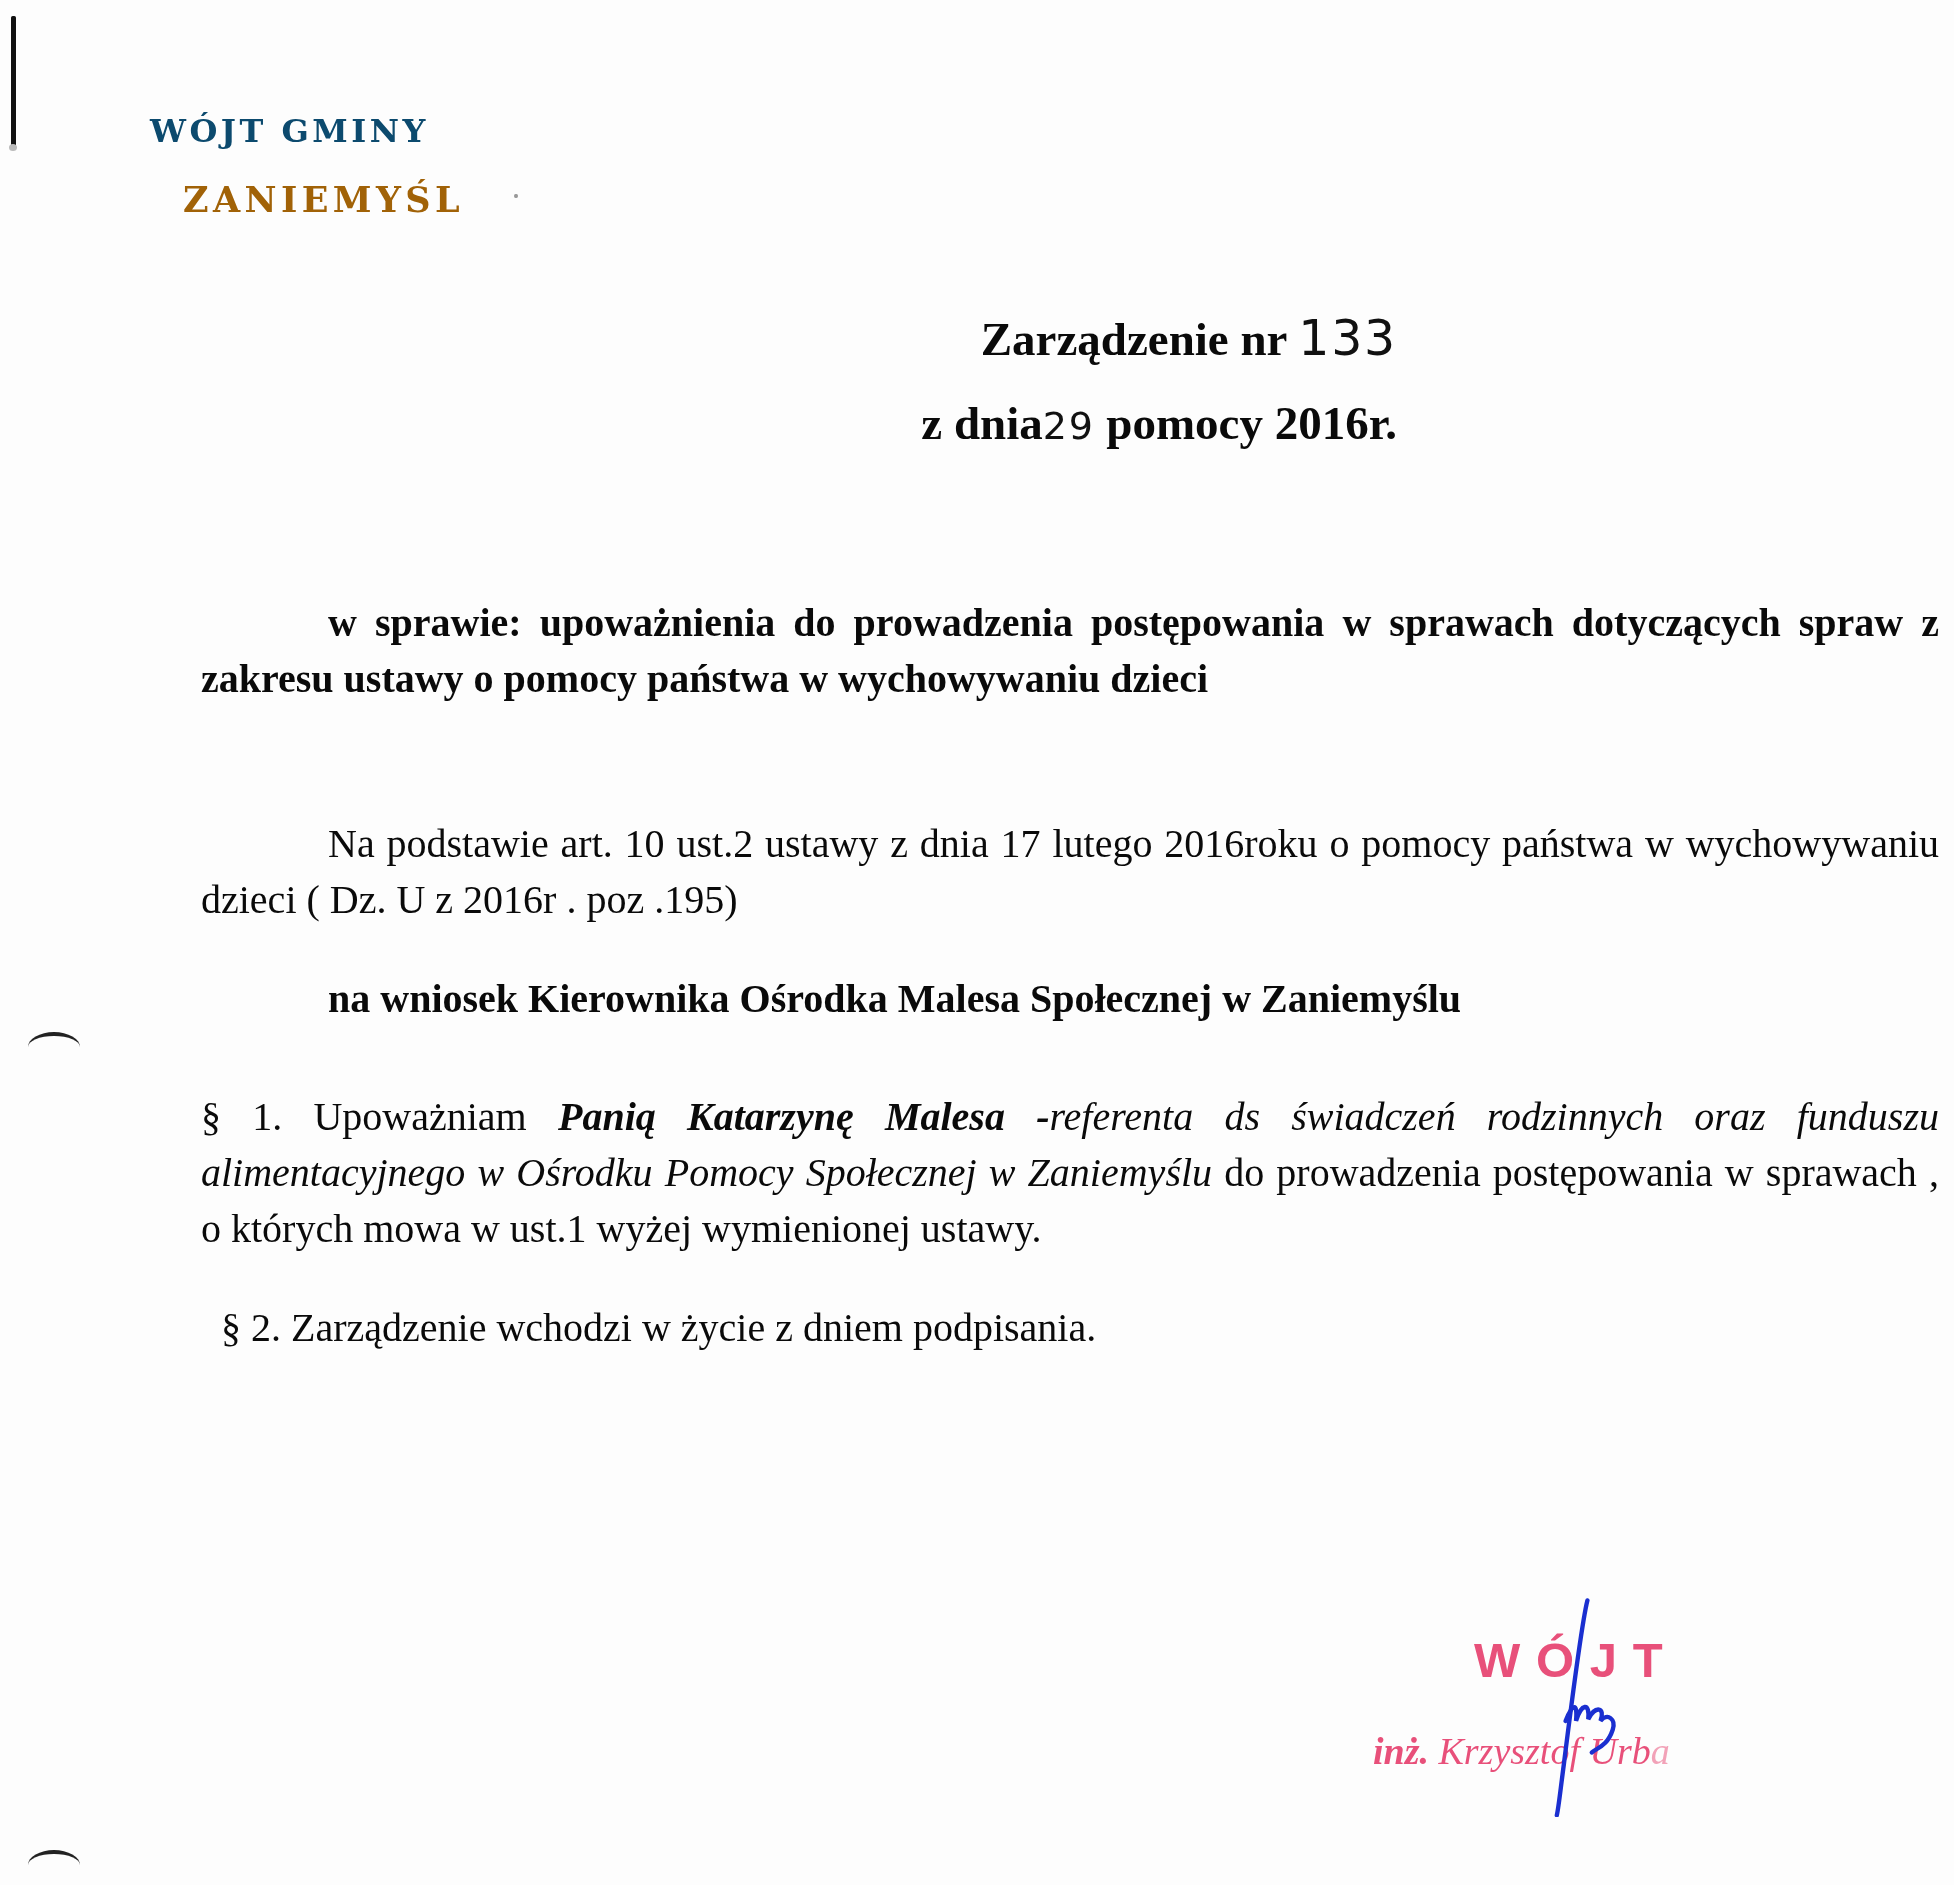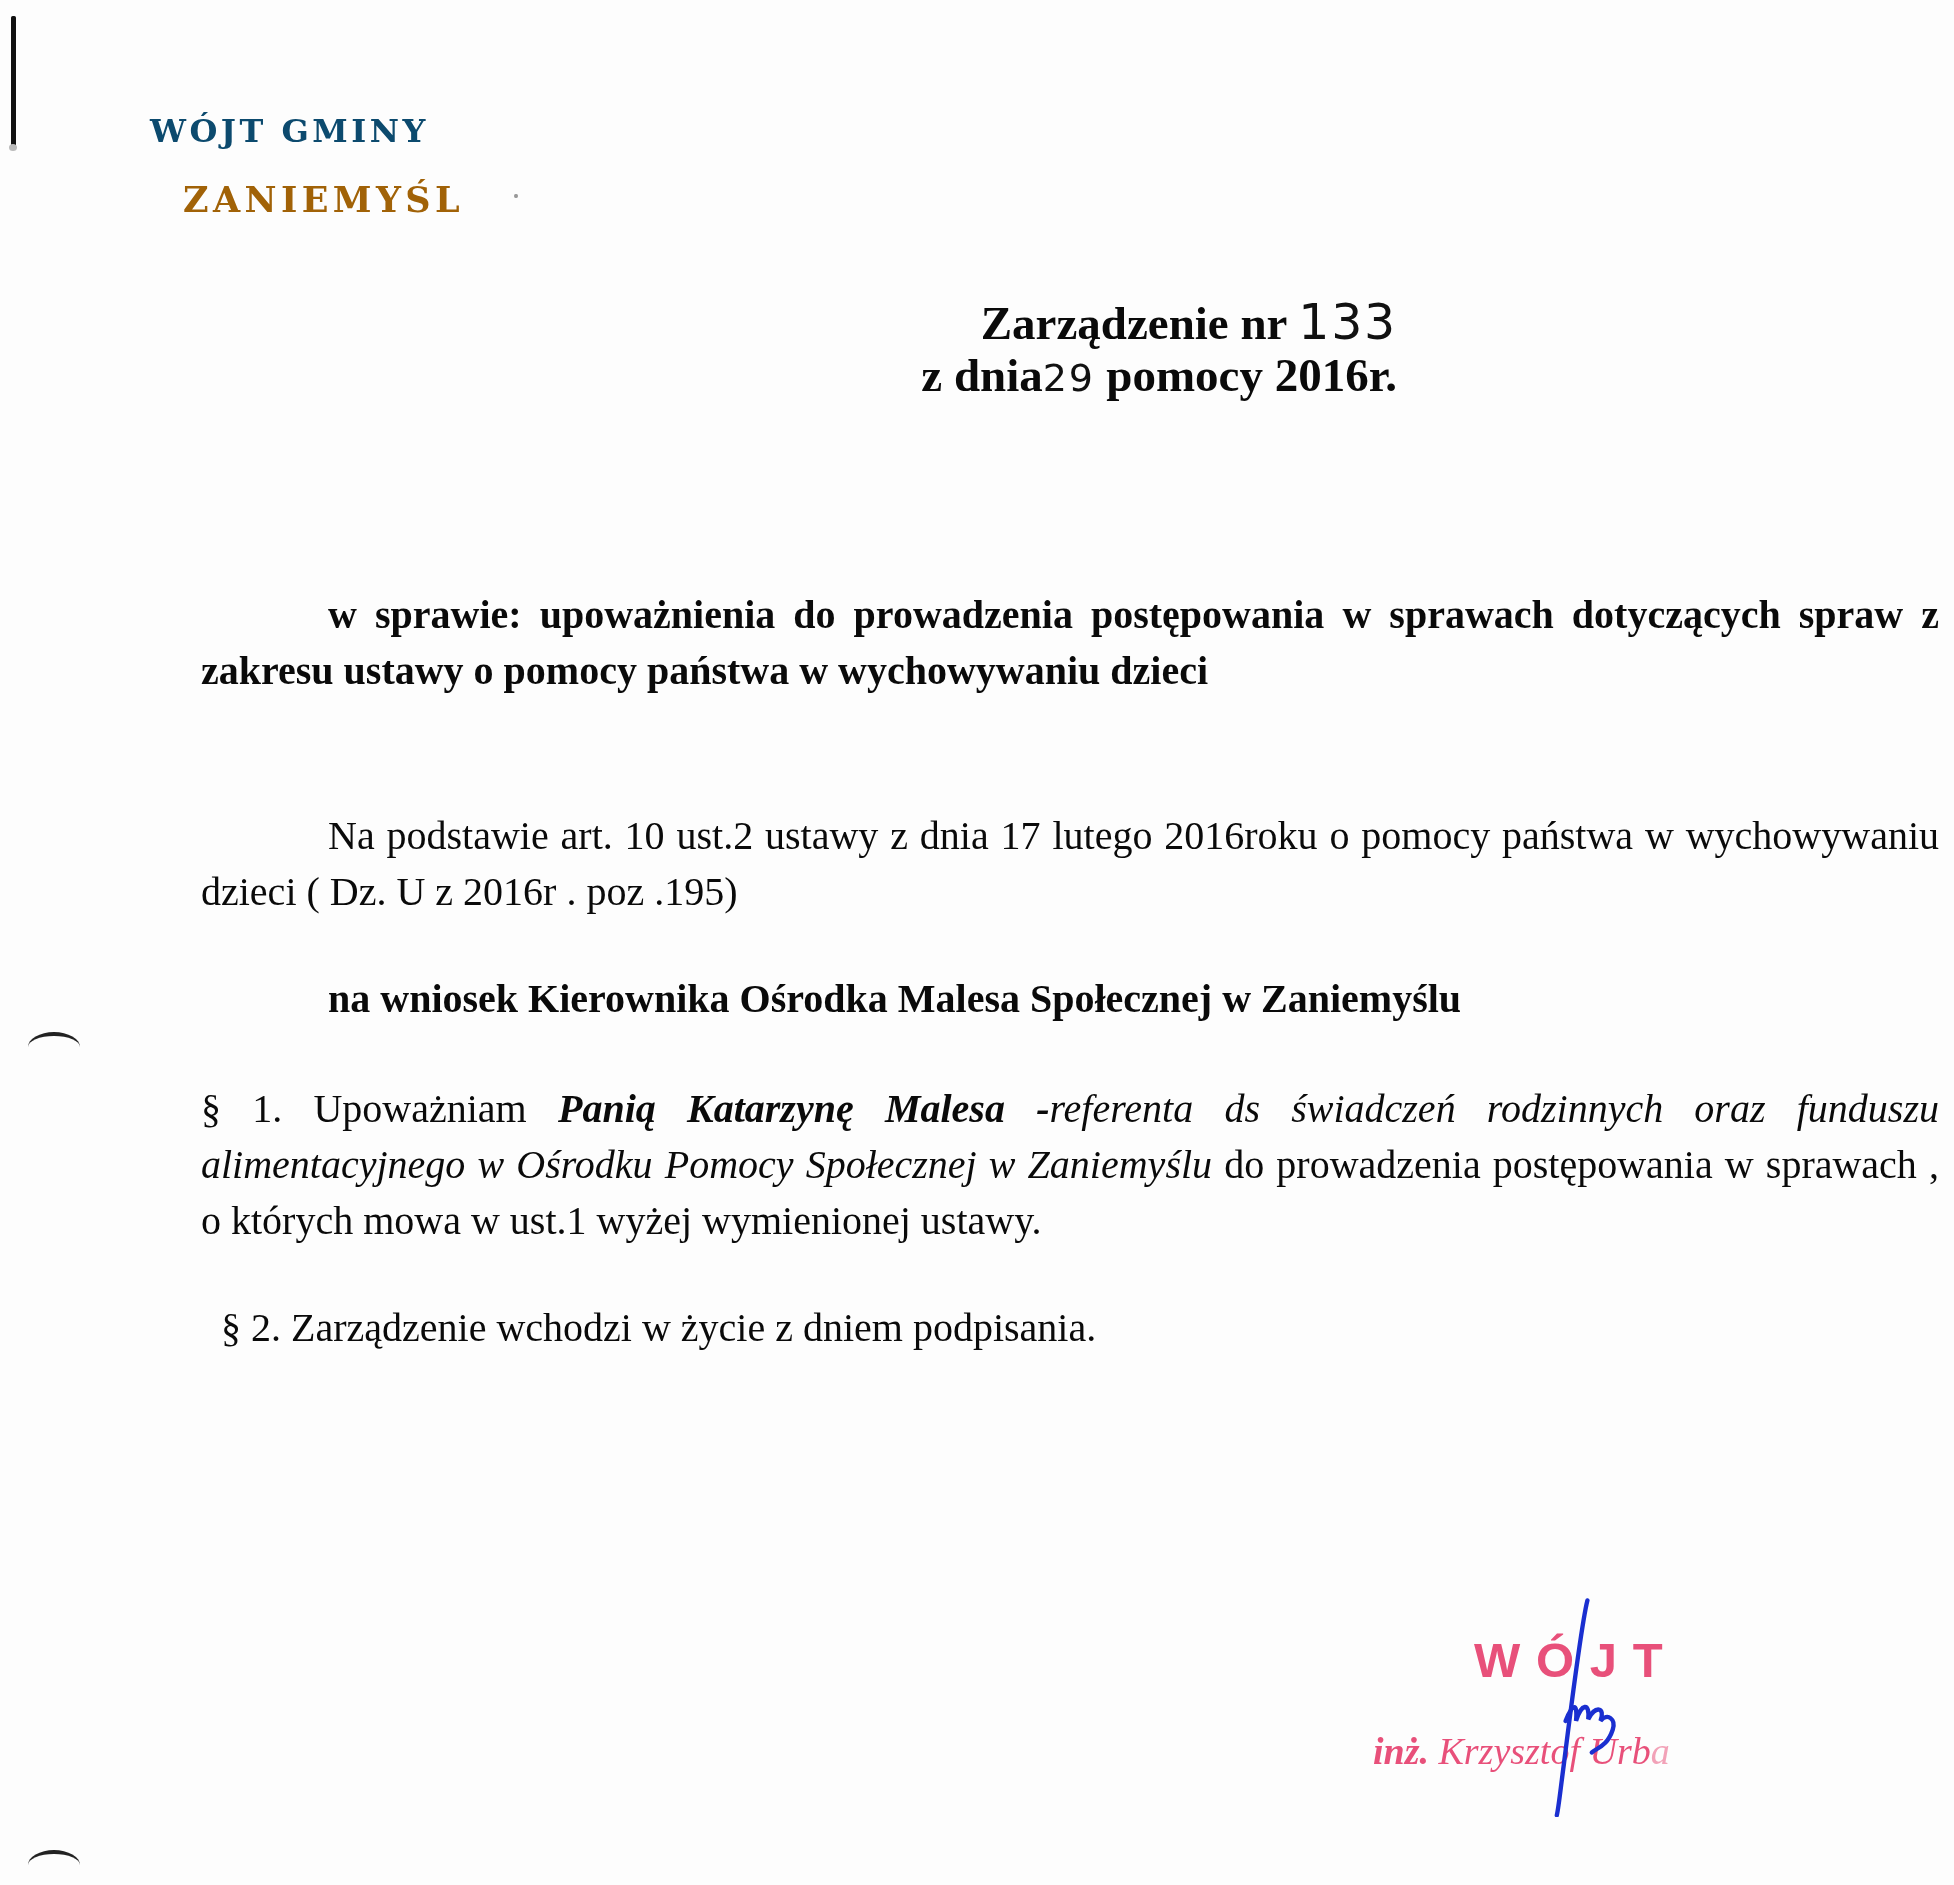--- a/index.html
+++ b/index.html
@@ -6,27 +6,27 @@
   body { width:1955px; height:1886px; background:#fdfdfd; position:relative; overflow:hidden;
          font-family:"Liberation Serif","DejaVu Serif",serif; color:#0a0a0a; }
   .abs { position:absolute; }
   .staple { left:10.5px; top:15.7px; width:5.2px; height:131px; background:#111; border-radius:1.7px; }
   .staple-end { left:8.7px; top:144px; width:7.9px; height:7px; background:#bbb; border-radius:50%; }
   .stamp-top { left:150px; top:112px; font-family:"DejaVu Serif",serif; font-weight:bold;
                font-size:32px; letter-spacing:3.5px; color:#0c4a6e; }
   .stamp-bottom { left:183px; top:179px; font-family:"DejaVu Serif",serif; font-weight:bold;
                font-size:35px; letter-spacing:4.4px; color:#a16207; }
   .stamp-dot { left:514px; top:194px; width:3.5px; height:4.4px; background:#999; border-radius:50%; }
-  .heading { left:611px; top:297px; width:786px; text-align:right; font-weight:bold; font-size:47px; line-height:52px; }
+  .heading { left:611px; top:297px; width:786px; text-align:right; font-weight:bold; font-size:47px; line-height:84px; }
   .heading .line { display:block; }
   .hw { font-family:"DejaVu Sans",sans-serif; font-weight:normal; font-size:49px; color:#111; letter-spacing:1.7px; }
   .hw.small { font-size:38px; }
   .para { left:201px; width:1738px; font-size:40px; line-height:56px; }
   .bold { font-weight:bold; }
-  .just { text-align:justify; text-align-last:left; }
+  .just { text-align:justify; text-align-last:left;margin-top:8px; }
   .indent { text-indent:127px; }
   .it { font-style:italic; }
   .bi { font-weight:bold; font-style:italic; }
   .punch { left:28px; width:52px; height:26px; border-top:4.4px solid #222; border-radius:50% 50% 0 0; }
   .sig-wojt { left:1474px; top:1632px; font-family:"Liberation Sans",sans-serif; font-weight:bold;
               font-size:49px; letter-spacing:15.7px; color:#e8507a;text-align:right; }
   .sig-name { left:1373px; top:1729px; font-family:"Liberation Serif",serif; font-style:italic;
               font-size:38px; color:#e8507a; }
   .sig-name .b { font-weight:bold; }
   .sig-name .fade { color:#f2a2b8; }

